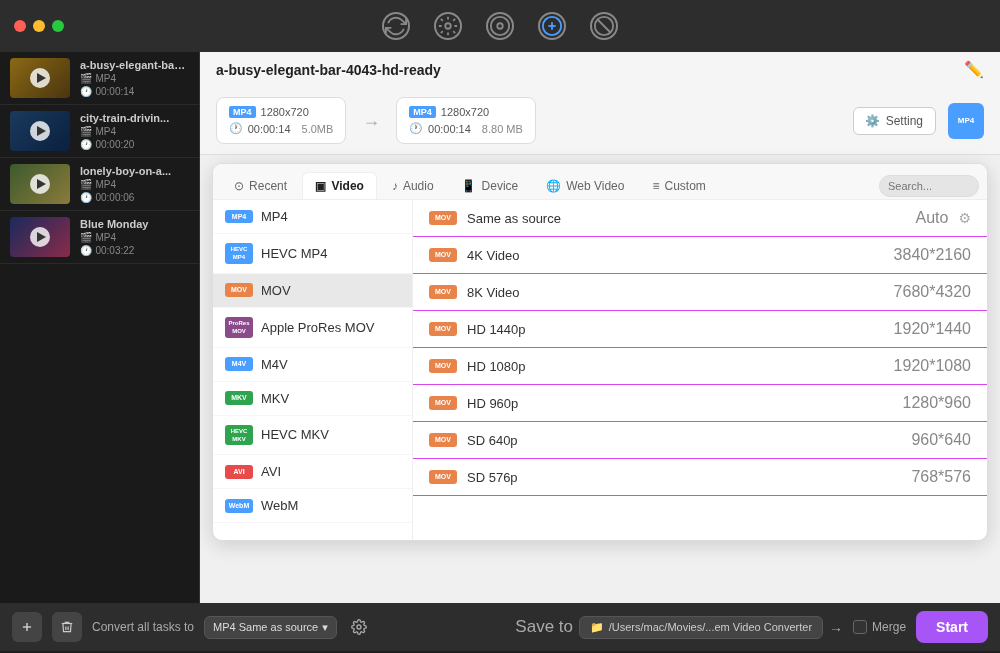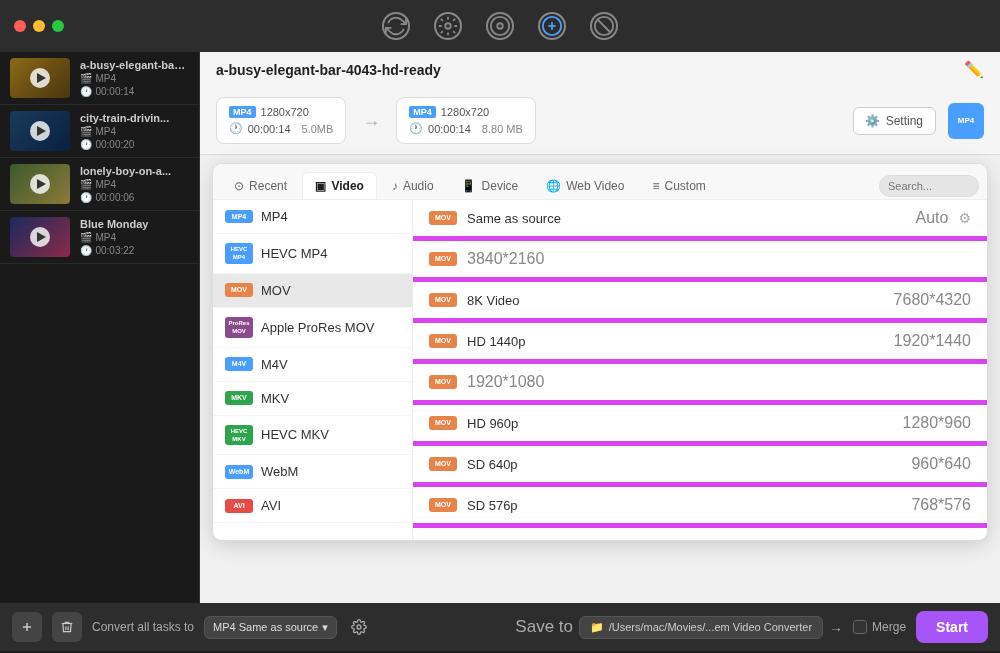--- a/index.html
+++ b/index.html
@@ -297,21 +297,21 @@
       flex: 1;
       overflow-y: auto;
     }
     .resolution-item {
       display: flex;
       align-items: center;
       padding: 9px 16px;
       font-size: 13px;
       color: #333;
       cursor: pointer;
-      border-bottom: 5px solid #d946ef;
+      border-bottom: 1px solid #d946ef;
       gap: 10px;
     }
     .resolution-item:first-child { font-weight: 500; }
     .res-label { flex: 1; }
     .res-value { color: #888; font-size: 16px; }
     .res-gear {
       color: #aaa;
       font-size: 14px;
     }
 
@@ -651,52 +651,54 @@
           </div>
           <div class="format-list-item">
             <span class="fmt-badge fmt-mkv">MKV</span>
             <span>MKV</span>
           </div>
           <div class="format-list-item">
             <span class="fmt-badge fmt-hevc-mkv" style="font-size:6px">HEVC<br>MKV</span>
             <span>HEVC MKV</span>
           </div>
           <div class="format-list-item">
+            <span class="fmt-badge fmt-avi">AVI</span>
+            <span>AVI</span>
+          </div>
+          <div class="format-list-item">
             <span class="fmt-badge fmt-webm" style="font-size:7px">WebM</span>
             <span>WebM</span>
-          </div>
-          <div class="format-list-item">
-            <span class="fmt-badge fmt-avi">AVI</span>
-            <span>AVI</span>
           </div>
         </div>
 
         <div class="resolution-list">
           <div class="resolution-item">
             <span class="fmt-badge fmt-mov" style="font-size:7px">MOV</span>
             <span class="res-label">Same as source</span>
             <span class="res-value">Auto</span>
             <span class="res-gear">⚙</span>
           </div>
           <div class="resolution-item">
             <span class="fmt-badge fmt-mov" style="font-size:7px">MOV</span>
+            <span class="res-label">4K Video</span>
             <span class="res-value">3840*2160</span>
           </div>
           <div class="resolution-item">
             <span class="fmt-badge fmt-mov" style="font-size:7px">MOV</span>
             <span class="res-label">8K Video</span>
             <span class="res-value">7680*4320</span>
           </div>
           <div class="resolution-item">
             <span class="fmt-badge fmt-mov" style="font-size:7px">MOV</span>
             <span class="res-label">HD 1440p</span>
             <span class="res-value">1920*1440</span>
           </div>
           <div class="resolution-item">
             <span class="fmt-badge fmt-mov" style="font-size:7px">MOV</span>
+            <span class="res-label">HD 1080p</span>
             <span class="res-value">1920*1080</span>
           </div>
           <div class="resolution-item">
             <span class="fmt-badge fmt-mov" style="font-size:7px">MOV</span>
             <span class="res-label">HD 960p</span>
             <span class="res-value">1280*960</span>
           </div>
           <div class="resolution-item">
             <span class="fmt-badge fmt-mov" style="font-size:7px">MOV</span>
             <span class="res-label">SD 640p</span>

